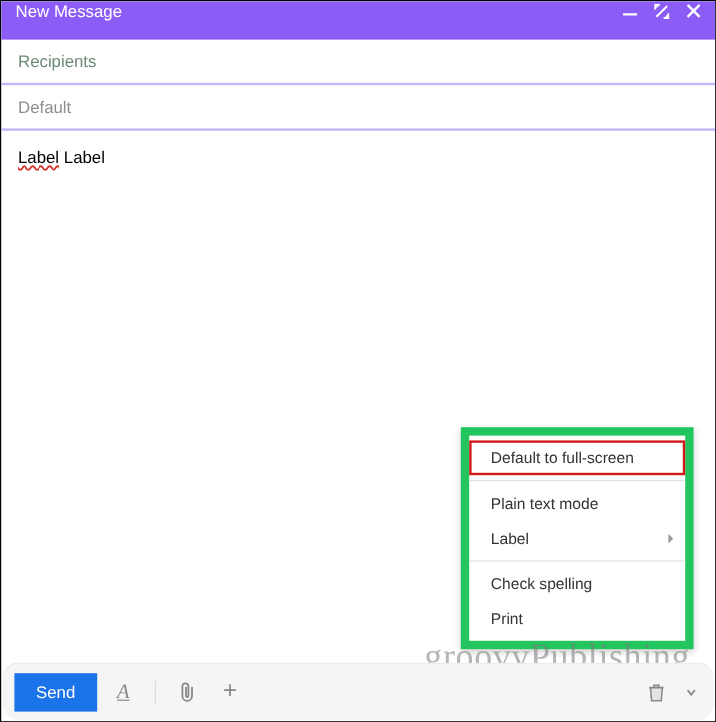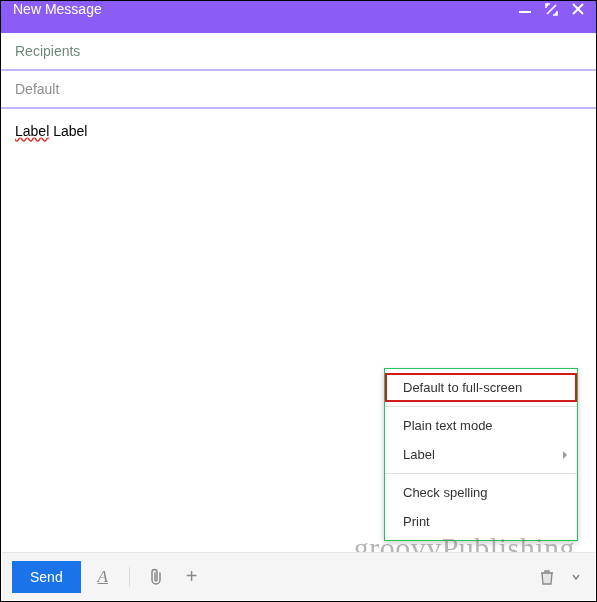--- a/index.html
+++ b/index.html
@@ -48,20 +48,21 @@
   .bottombar {
     position: absolute;
     left: 1px; right: 1px; bottom: 1px;
     height: 48px;
     border-top: 1px solid #e5e5e5;
     background: #f5f5f5;
     display: flex;
     align-items: center;
     padding: 0 10px;
     gap: 8px;
+    border-radius: 14px;
   }
   .send-btn {
     background: #1a73e8;
     color: #fff;
     border: none;
     height: 32px;
     padding: 0 18px;
     font-size: 14px;
     font-weight: 500;
     cursor: pointer;
@@ -76,21 +77,21 @@
   .divider { width:1px; height:20px; background:#ddd; margin:0 4px; }
   .spacer { flex:1; }
   .right-icons { display:flex; align-items:center; gap:6px; color:#888; }
   
   .menu {
     position: absolute;
     right: 18px;
     bottom: 60px;
     width: 194px;
     background: #fff;
-    border: 1px solid #22c55e;
+    border: 7px solid #22c55e;
     box-shadow: 0 2px 6px rgba(0,0,0,0.2);
     font-size: 13px;
     color: #333;
     padding: 4px 0;
   }
   .menu .item {
     padding: 7px 18px;
     cursor: pointer;
     position: relative;
   }

